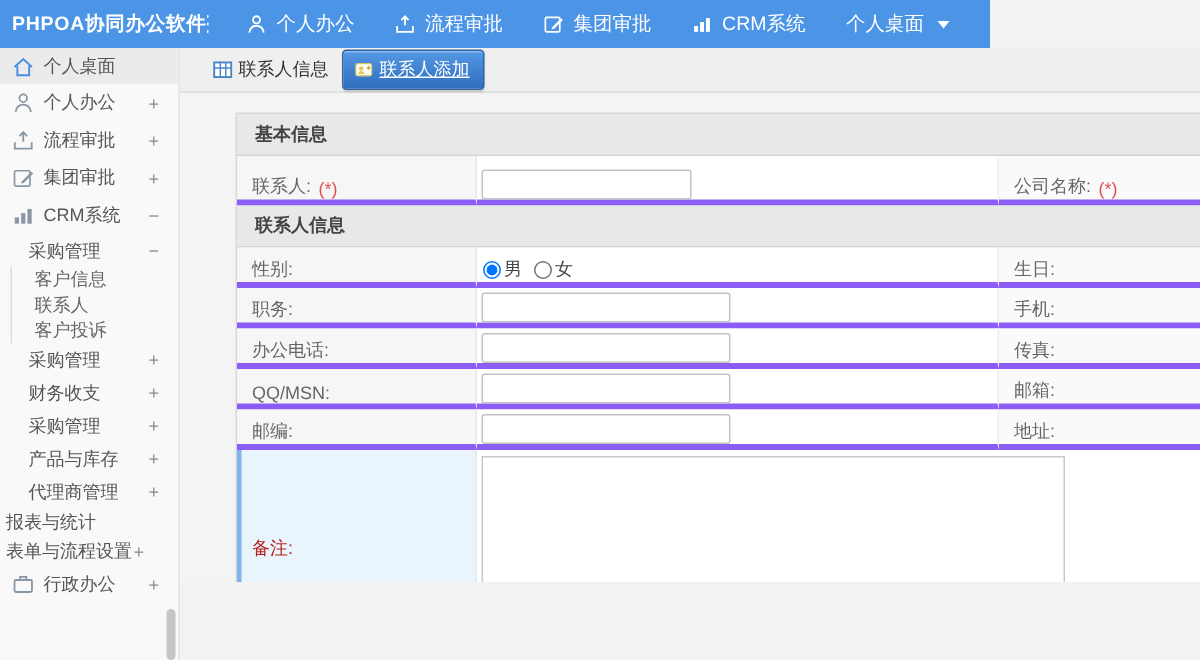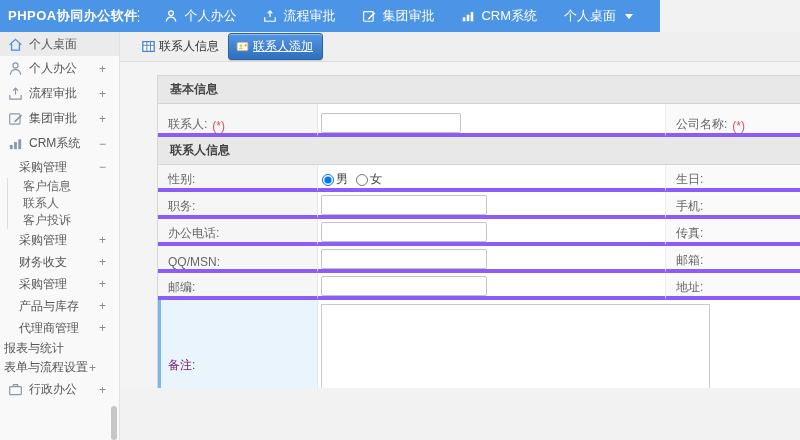--- a/index.html
+++ b/index.html
@@ -56,21 +56,21 @@
   .row-name .cell { min-height:33px; }
   input.txt { width:166px; height:20px; border:1px solid #c3c3c3; border-radius:2px; margin-left:3px;
               outline:none; padding:0 4px; font-size:12px; background:#fff; }
   .row-name input.txt { width:140px; }
   .radio-group { display:flex; align-items:center; font-size:12px; color:#444; margin-left:4px; }
   .radio-group input { width:12px; height:12px; margin:0 2px 0 0; }
   .radio-group label { margin-right:8px; cursor:pointer; }
 
   .remark-row { grid-template-columns:160px 1fr; }
   .remark-lbl { background:#e9f4fd; border-left:3px solid #7fb5ea; border-right:1px solid #dfe9f2;
-                border-bottom:1px solid #e7e7e7; padding-left:7px; font-size:12px; color:#701a75;
+                border-bottom:1px solid #e7e7e7; padding-left:7px; font-size:12px; color:#b91c1c;
                 display:flex; align-items:center; height:131px; }
   .remark-val { background:#fff; border-bottom:1px solid #e7e7e7; padding:4px 0 0 3px; }
   .ta-wrap { position:relative; width:390px; }
   textarea.ta { width:389px; height:121px; border:1px solid #c9c9c9; resize:none; outline:none;
                 font-size:12px; font-family:inherit; display:block; }
 </style>
 </head>
 <body>
 
 <div class="topbar">

